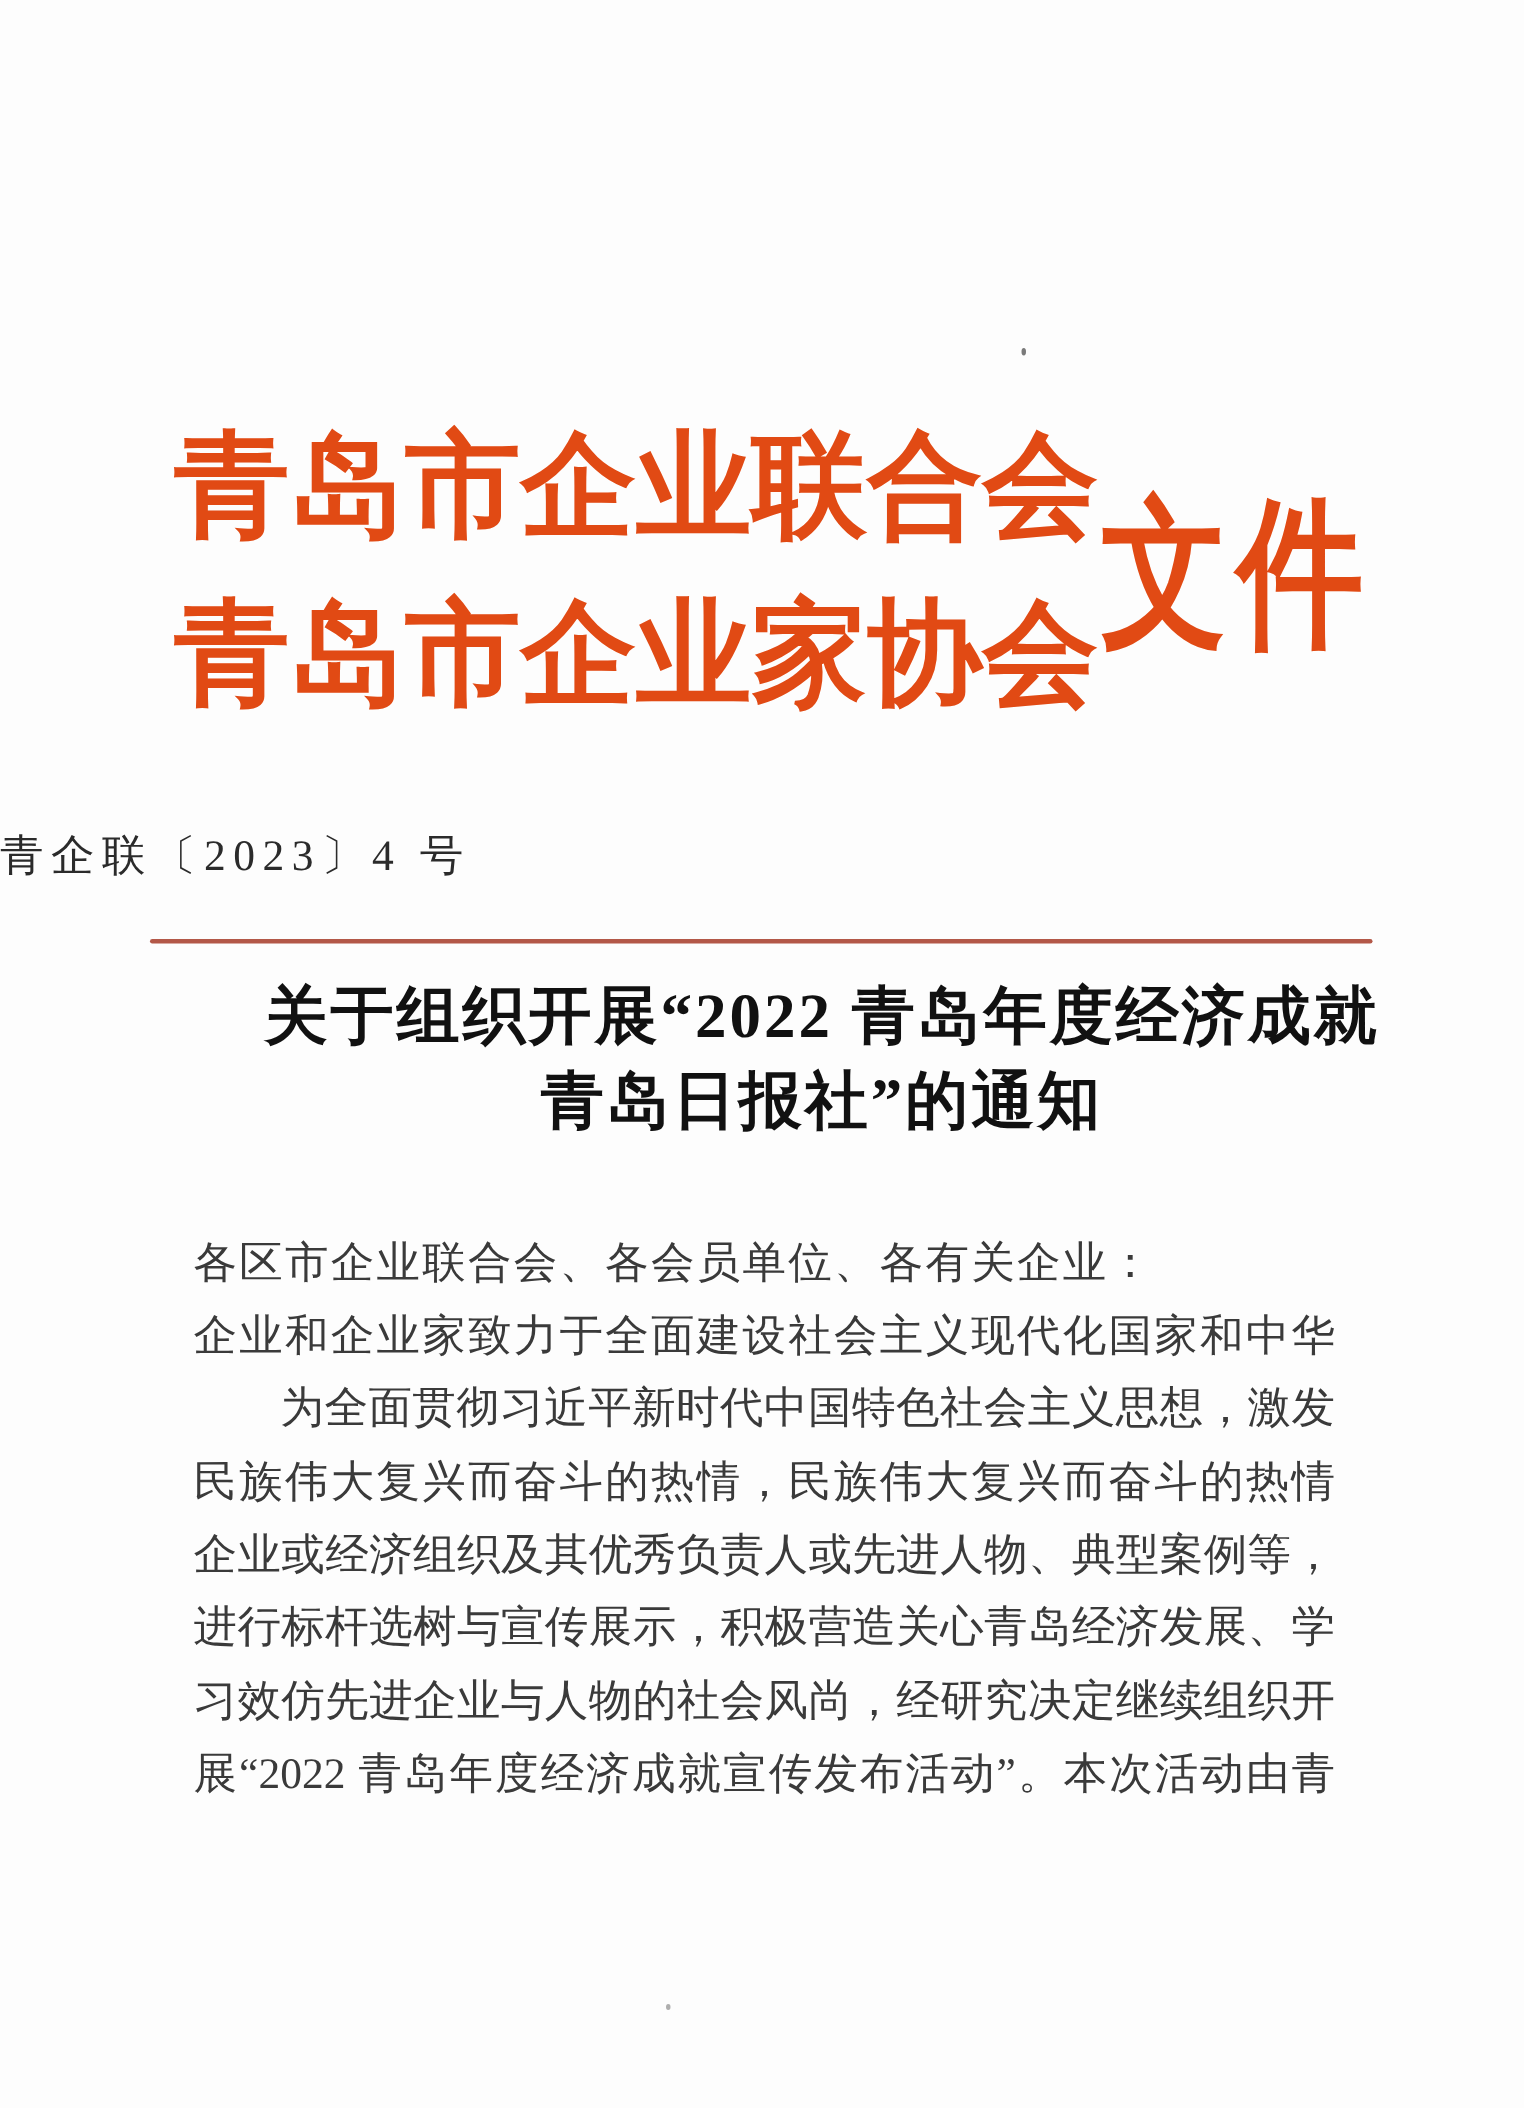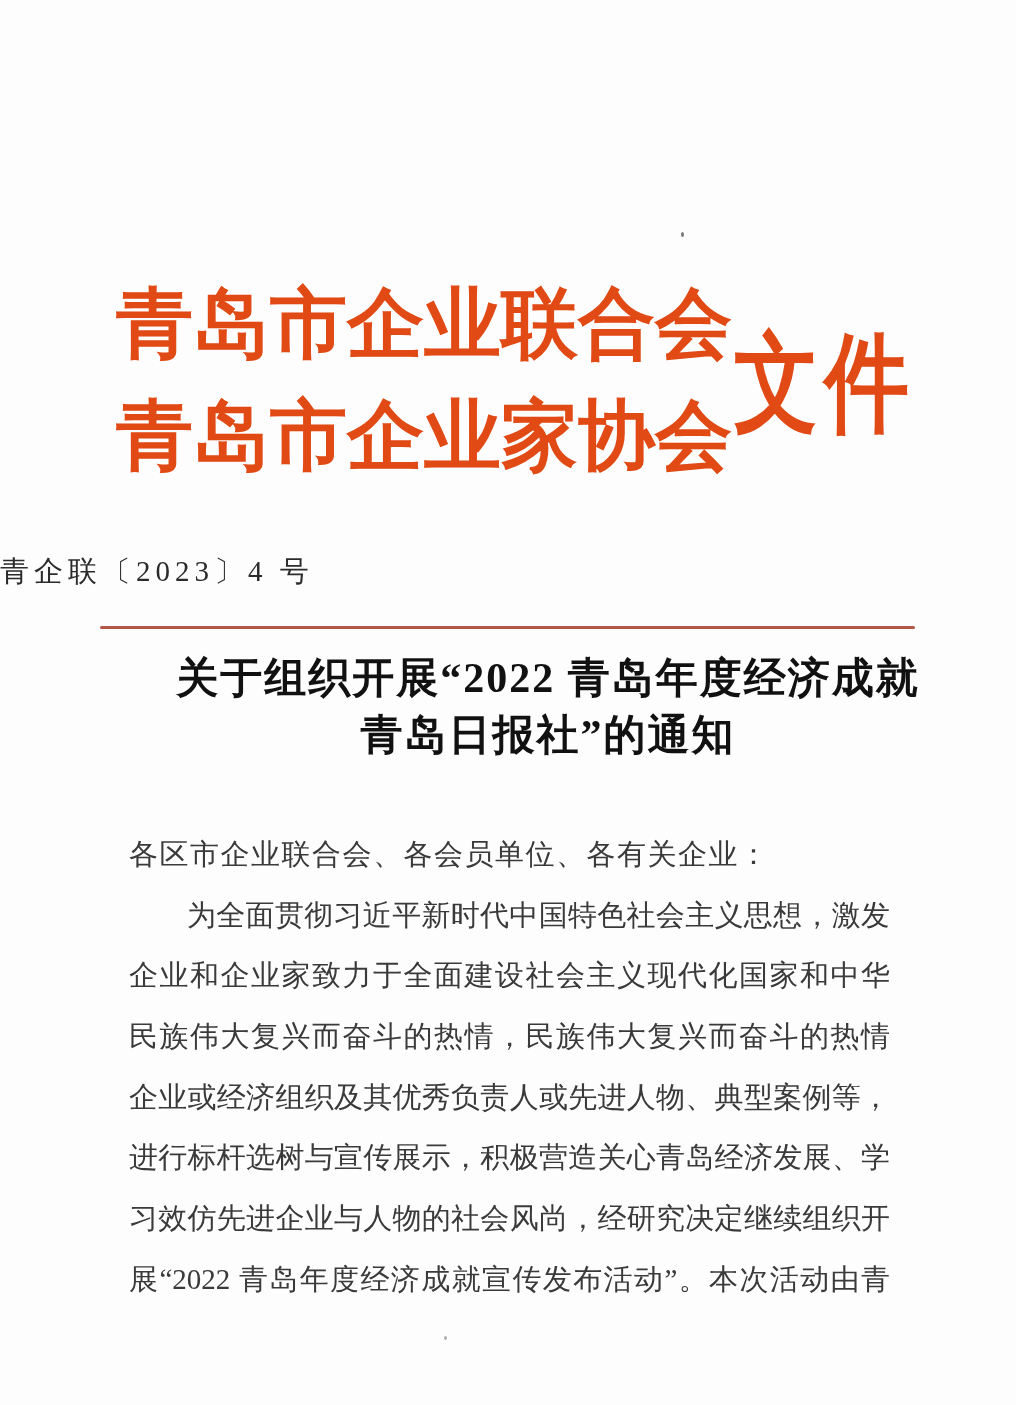--- a/index.html
+++ b/index.html
@@ -82,21 +82,20 @@
     top: 818px;
     width: 761px;
     color: #3a3a3a;
     font-size: 29px;
     line-height: 48.7px;
   }
   .body-line {
     height: 48.7px;
     overflow: hidden;
     white-space: nowrap;
-    margin-top: 12px;
   }
   .just {
     white-space: normal;
     text-align: justify;
     text-align-last: justify;
     text-justify: inter-character;
   }
   .salutation {
     letter-spacing: 1.5px;
   }
@@ -123,22 +122,22 @@
 
   <div class="red-divider"></div>
 
   <div class="title">
     <div>关于组织开展“2022 青岛年度经济成就</div>
     <div>青岛日报社”的通知</div>
   </div>
 
   <div class="body-block">
     <div class="body-line salutation">各区市企业联合会、各会员单位、各有关企业：</div>
+    <div class="body-line just">企业和企业家致力于全面建设社会主义现代化国家和中华</div>
     <div class="body-line just indent">为全面贯彻习近平新时代中国特色社会主义思想，激发</div>
-    <div class="body-line just">企业和企业家致力于全面建设社会主义现代化国家和中华</div>
     <div class="body-line just">民族伟大复兴而奋斗的热情，民族伟大复兴而奋斗的热情</div>
     <div class="body-line just">企业或经济组织及其优秀负责人或先进人物、典型案例等，</div>
     <div class="body-line just">进行标杆选树与宣传展示，积极营造关心青岛经济发展、学</div>
     <div class="body-line just">习效仿先进企业与人物的社会风尚，经研究决定继续组织开</div>
     <div class="body-line just">展“2022 青岛年度经济成就宣传发布活动”。本次活动由青</div>
   </div>
 
   <div class="speck speck-1"></div>
   <div class="speck speck-2"></div>
 

